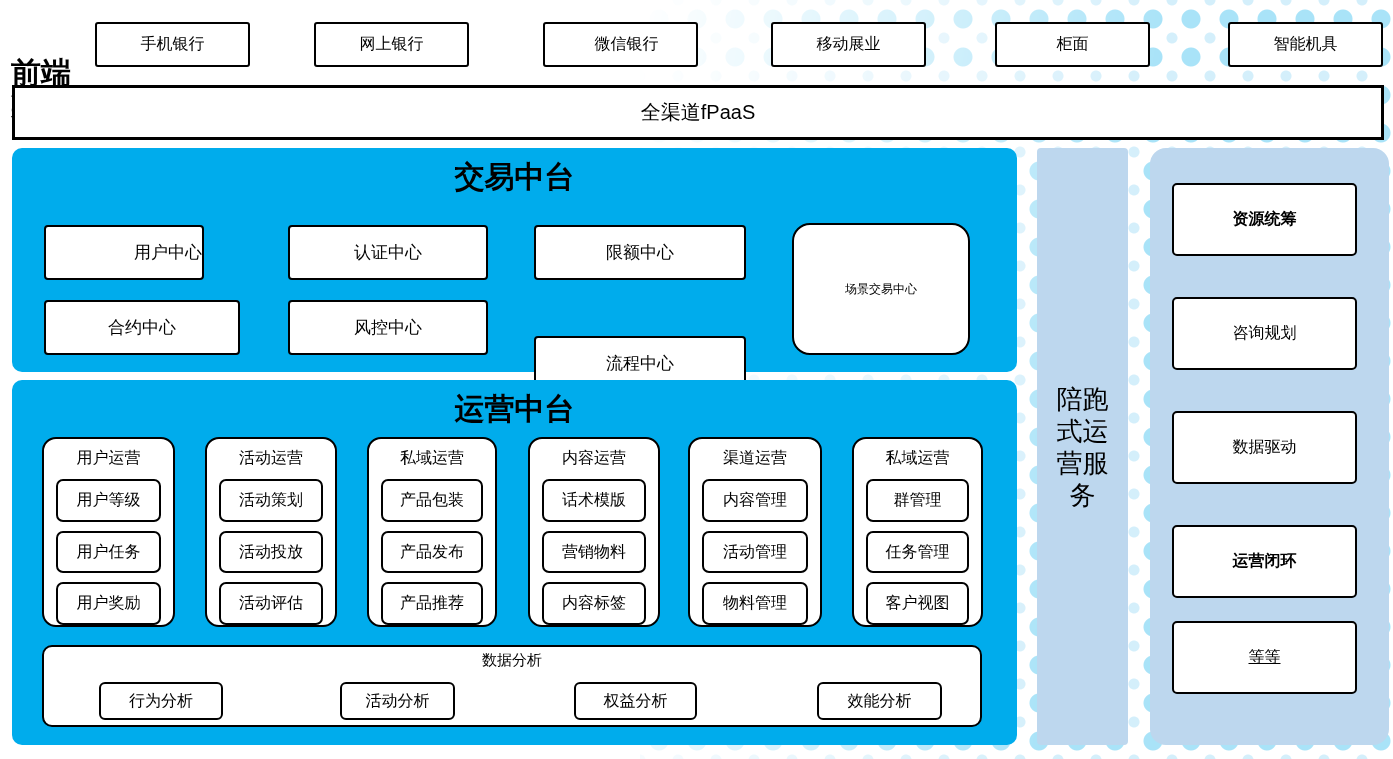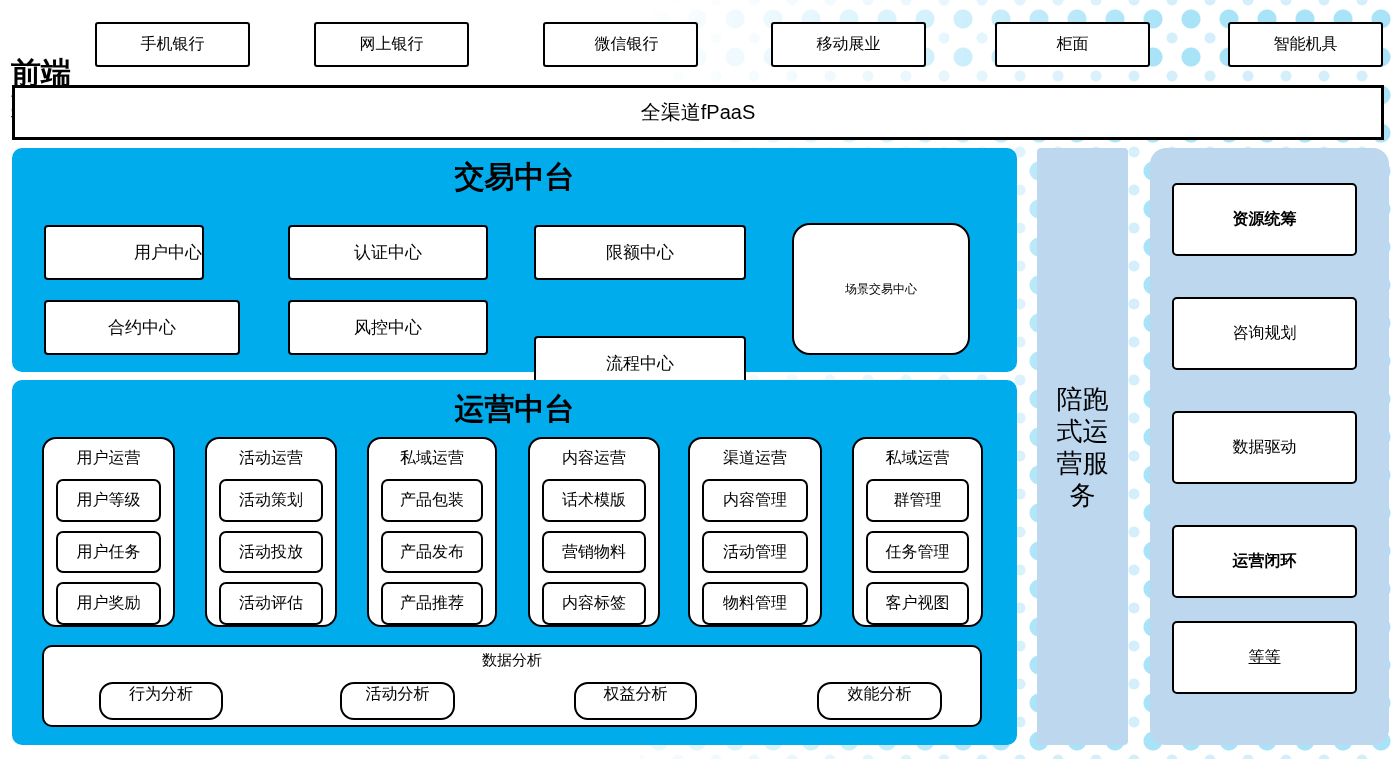--- a/index.html
+++ b/index.html
@@ -71,21 +71,21 @@
     border-radius:7px; display:flex; align-items:center; justify-content:center; font-size:16px;
   }
 
   .analysis-bar {
     position:absolute; left:30px; top:265px; width:940px; height:82px;
     background:#fff; border:2px solid #000; border-radius:10px; z-index:2;
   }
   .analysis-title { position:absolute; left:0; right:0; top:4px; text-align:center; font-size:15px; }
   .analysis-item {
     position:absolute; top:35px; height:38px; background:#fff; border:2px solid #000;
-    border-radius:14px; display:flex; justify-content:center; font-size:16px;
+    border-radius:6px; display:flex; align-items:center; justify-content:center; font-size:16px;
   }
 
   .service-vbar {
     position:absolute; left:1037px; top:148px; width:91px; height:597px; z-index:1;
     background:var(--lightblue, #BDD7EE); border-radius:4px;
     display:flex; align-items:center; justify-content:center;
   }
   .service-vbar .vtext {
     width:56px; font-size:26px; line-height:32px; text-align:center; word-break:break-all;
   }

